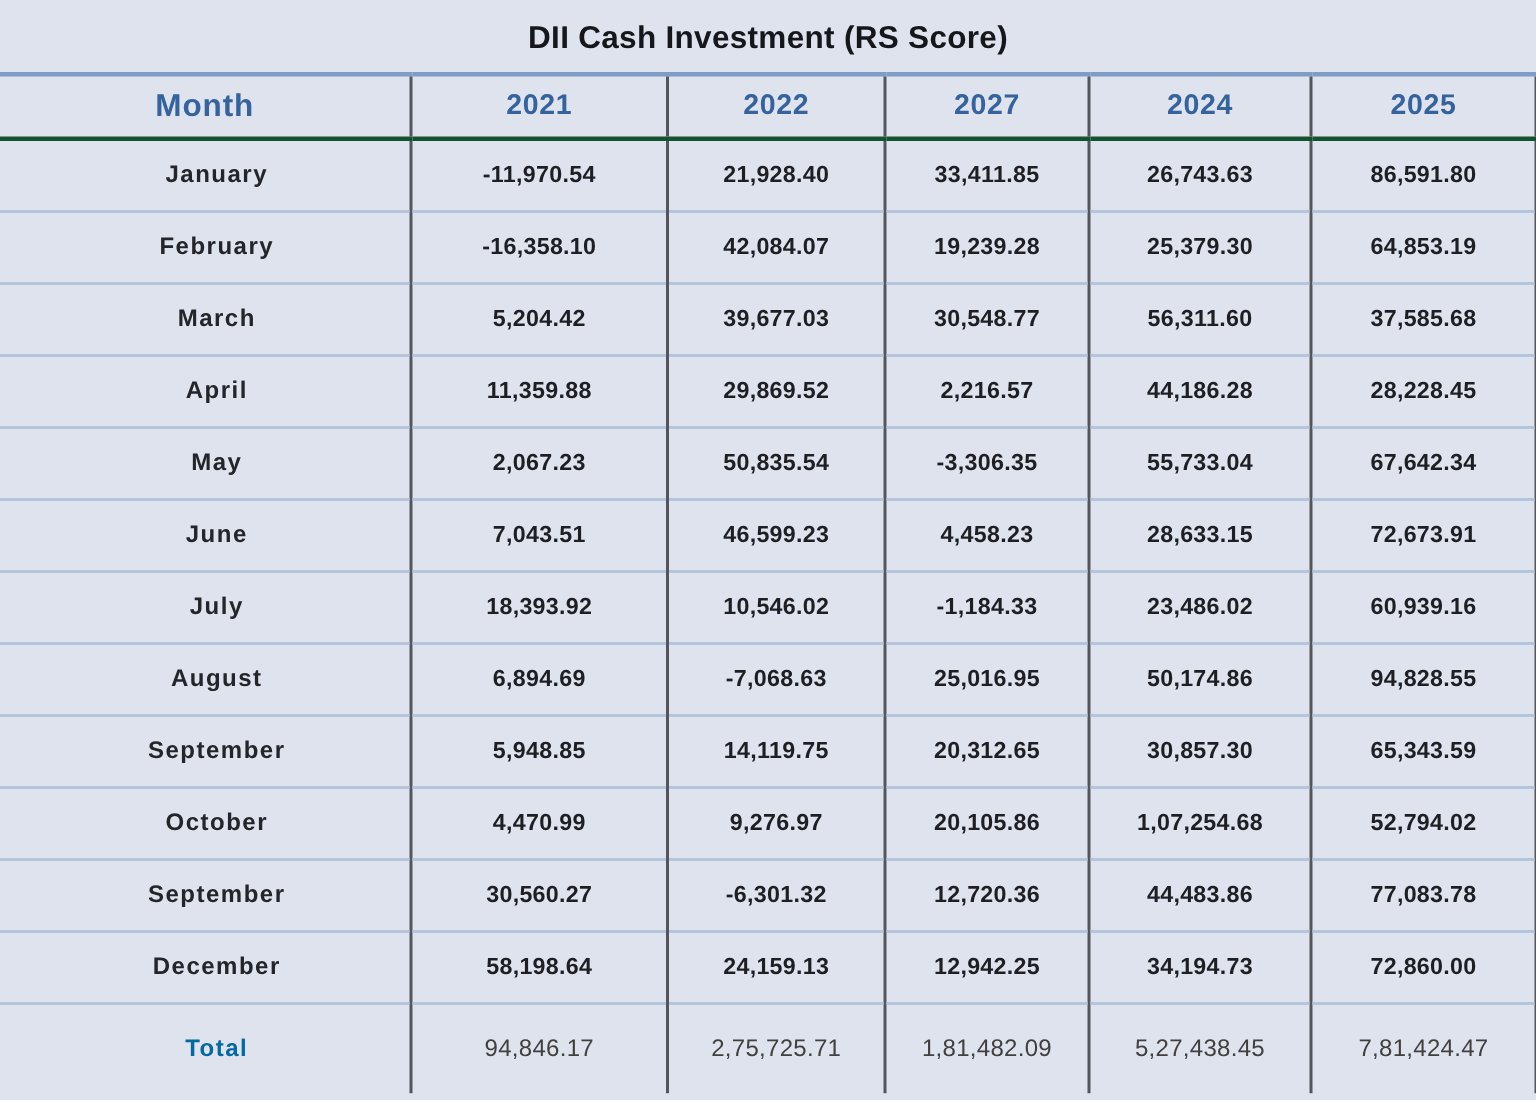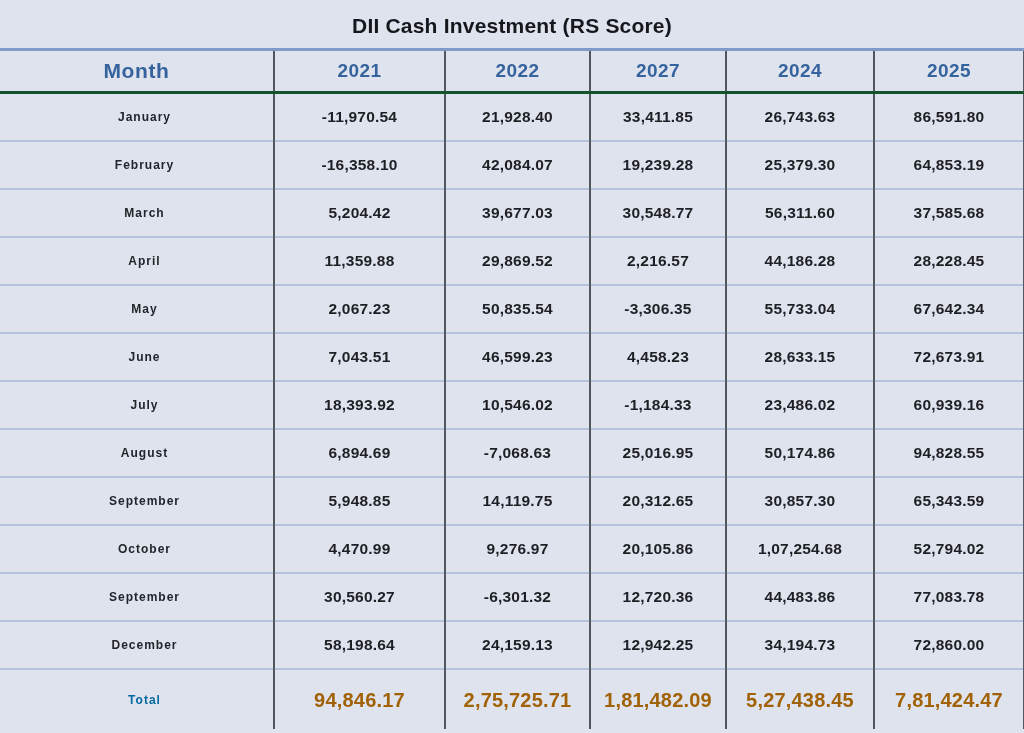--- a/index.html
+++ b/index.html
@@ -60,32 +60,32 @@
   .tbl tbody td{
     height:46px;
     border-top:2px solid #b3c4dc;
     font-size:15.5px;
     font-weight:700;
     color:#1d1f24;
     letter-spacing:0.2px;
   }
   .tbl tbody tr:first-child td{border-top:none;}
   .tbl td.month-cell{
-    font-size:12px;
+    font-size:16px;
     font-weight:700;
     color:#23252a;
     letter-spacing:1px;
     padding-left:22px;
   }
   .tbl tfoot td{
     height:60px;
     border-top:2px solid #b3c4dc;
-    font-size:20px;
-    font-weight:700;
-    color:#a16207;
+    font-size:16px;
+    font-weight:400;
+    color:#404040;
     letter-spacing:0.2px;
   }
   .tbl tfoot td.month-cell{
     color:#0369a1;
     letter-spacing:1px;
   }
 </style>
 </head>
 <body>
 

